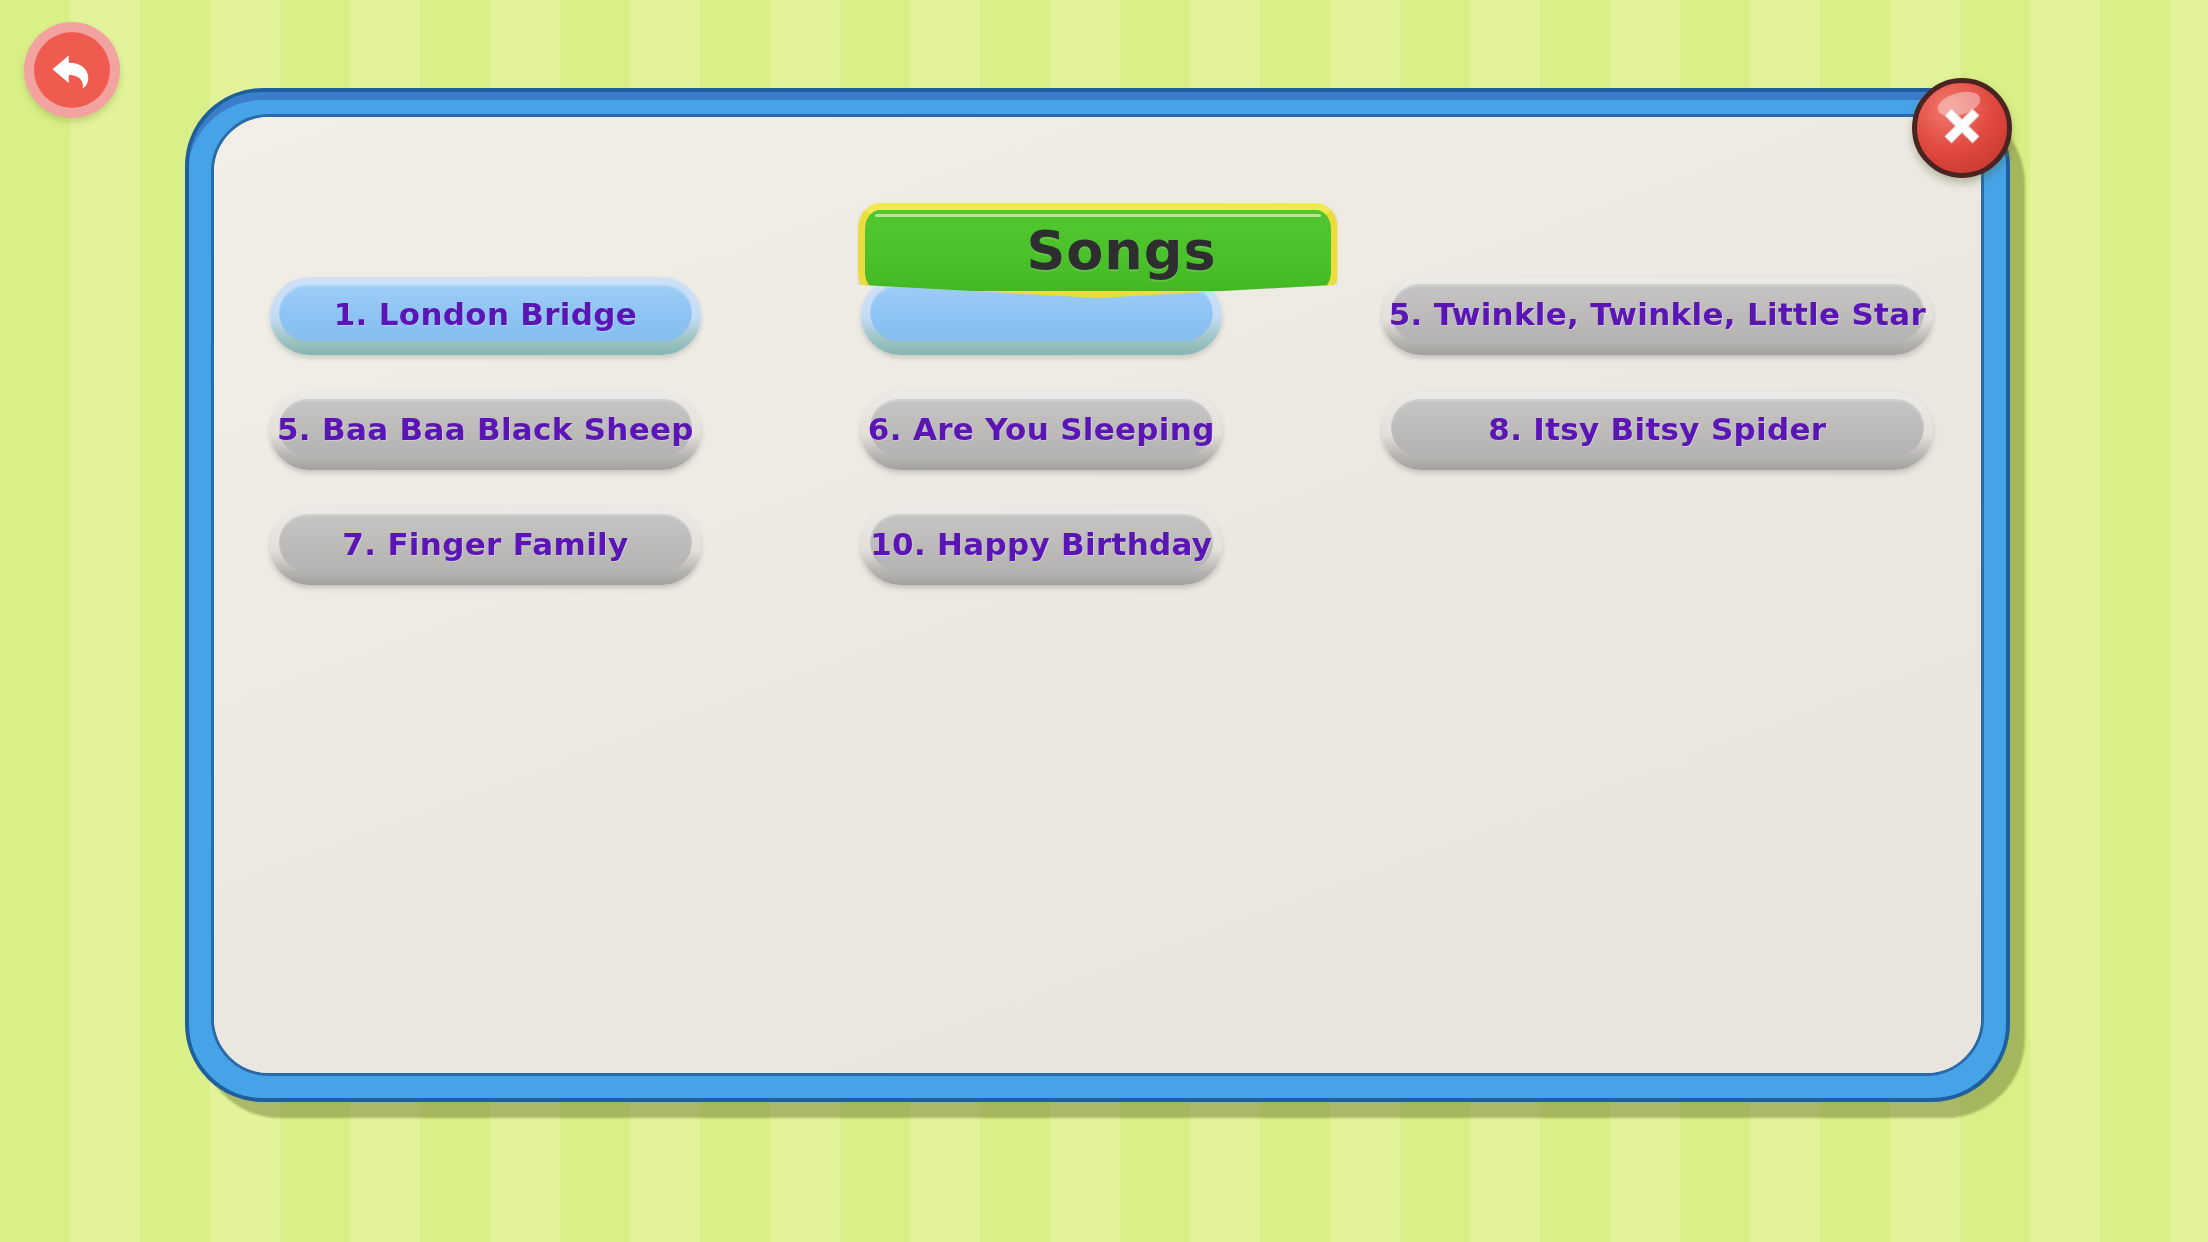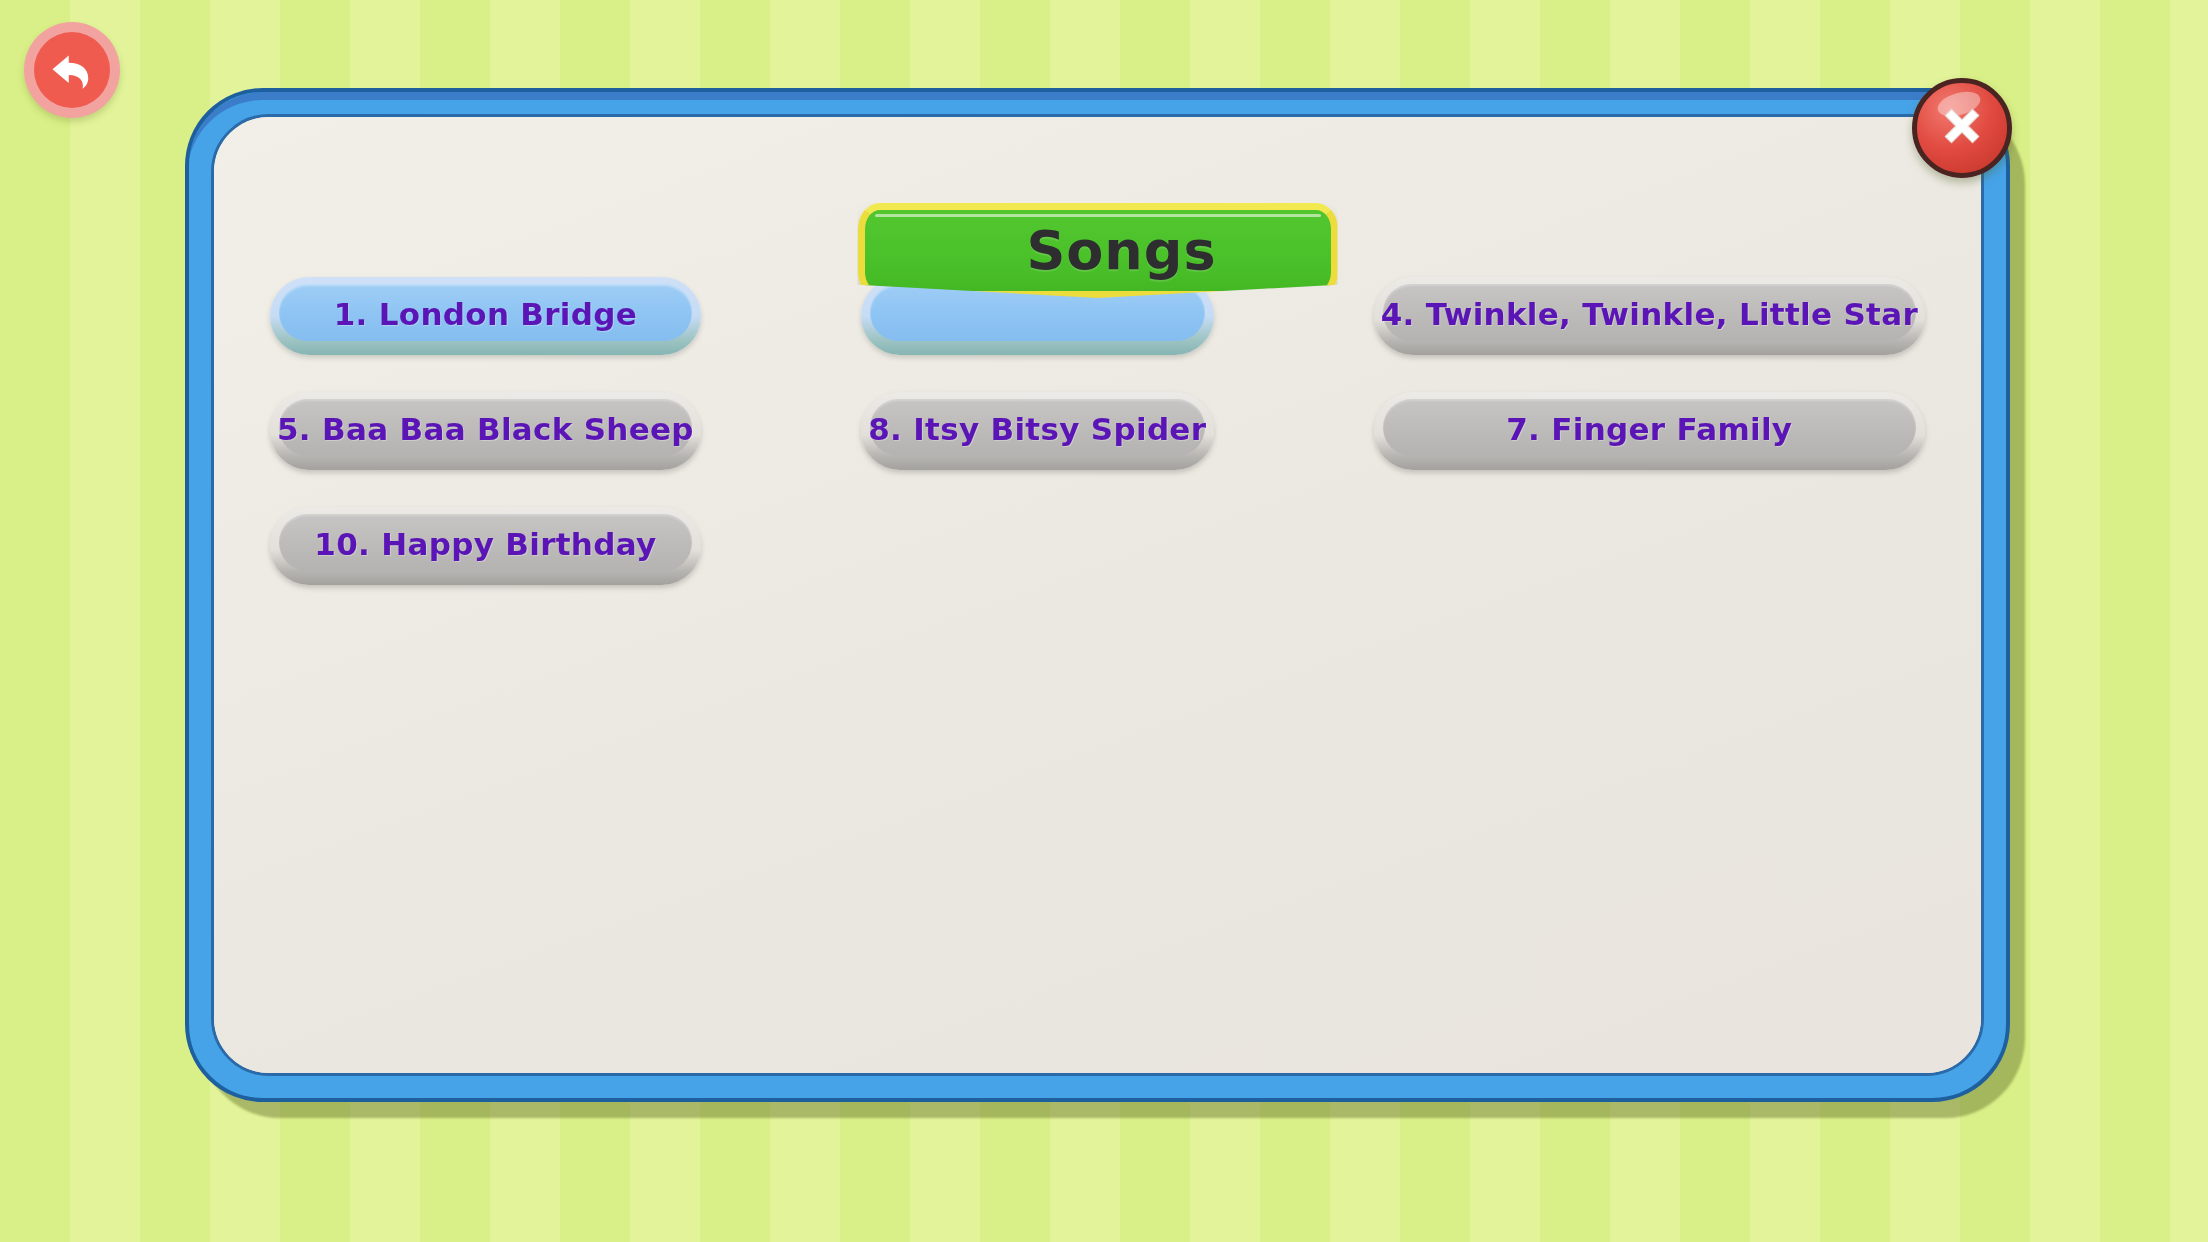--- a/index.html
+++ b/index.html
@@ -231,29 +231,34 @@
 
         <div class="song-btn active">
           <div class="frame"></div>
           <div class="face"></div>
         </div>
 
 
         <div class="song-btn locked">
           <div class="frame"></div>
           <div class="face"></div>
-          <span class="label">4. Twinkle, Twinkle, Little Star</span>
+          <span class="label">5. Twinkle, Twinkle, Little Star</span>
         </div>
 
         <div class="song-btn locked">
           <div class="frame"></div>
           <div class="face"></div>
           <span class="label">5. Baa Baa Black Sheep</span>
         </div>
 
+        <div class="song-btn locked">
+          <div class="frame"></div>
+          <div class="face"></div>
+          <span class="label">6. Are You Sleeping</span>
+        </div>
 
 
         <div class="song-btn locked">
           <div class="frame"></div>
           <div class="face"></div>
           <span class="label">8. Itsy Bitsy Spider</span>
         </div>
 
         <div class="song-btn locked">
           <div class="frame"></div>

